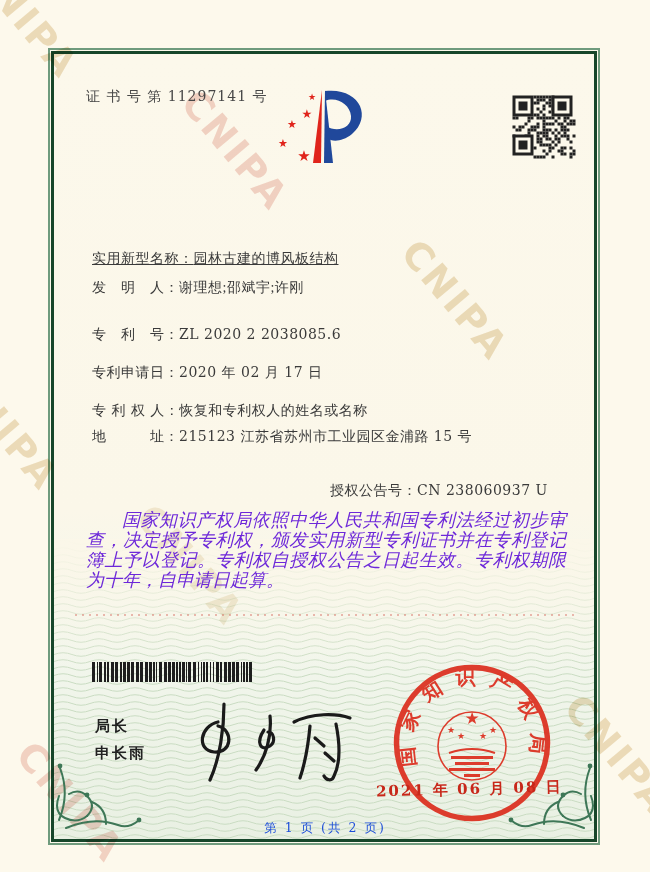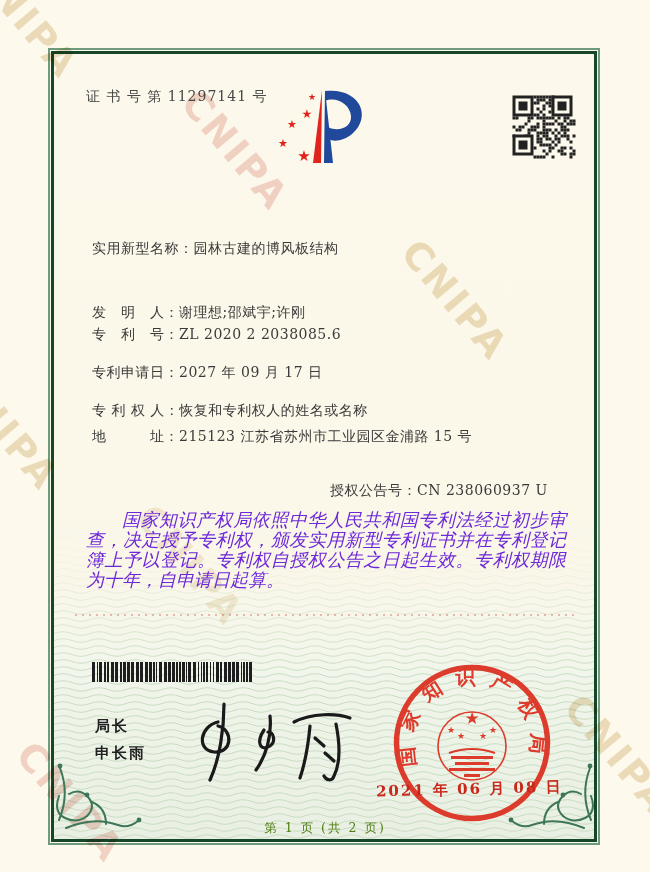--- a/index.html
+++ b/index.html
@@ -34,21 +34,21 @@
   .microline{position:absolute;left:75px;top:614px;width:500px;height:2px;z-index:4;opacity:.45;
          background:repeating-linear-gradient(90deg,rgba(205,70,58,.8) 0 2px,transparent 2px 7px);}
   .director{position:absolute;left:95px;z-index:5;font-family:"DejaVu Sans","Liberation Sans",sans-serif;
          font-weight:bold;font-size:15px;color:#222;letter-spacing:2px;}
   .signature{position:absolute;left:188px;top:698px;z-index:5;}
   .seal{position:absolute;left:387px;top:658px;z-index:5;opacity:.93;}
   .seal-date{position:absolute;left:376px;top:780px;width:185px;z-index:6;text-align:center;
          color:#c8271a;font-size:15px;font-weight:bold;letter-spacing:2px;white-space:nowrap;
          transform:rotate(-1.5deg);}
   .page-footer{position:absolute;left:0;right:0;top:820px;z-index:4;text-align:center;
-         font-size:12.5px;letter-spacing:2px;color:#4d7c0f;}
+         font-size:12.5px;letter-spacing:2px;color:#1d4ed8;}
   .qr{position:absolute;left:511px;top:94px;z-index:4;}
   .barcode{position:absolute;left:92px;top:662px;width:162px;height:20px;z-index:4;
          display:flex;align-items:stretch;}
   .barcode i{display:block;background:#1e1e1e;}
   .logo{position:absolute;left:278px;top:80px;z-index:4;}
 </style>
 </head>
 <body>
 
 <div class="page">
@@ -263,31 +263,31 @@
       <rect x="7.5" y="7.5" width="9" height="9" fill="#222"></rect>
       <rect x="40.5" y="1.5" width="21" height="21" fill="#222"></rect>
       <rect x="43.5" y="4.5" width="15" height="15" fill="#fdf9ec"></rect>
       <rect x="46.5" y="7.5" width="9" height="9" fill="#222"></rect>
       <rect x="1.5" y="40.5" width="21" height="21" fill="#222"></rect>
       <rect x="4.5" y="43.5" width="15" height="15" fill="#fdf9ec"></rect>
       <rect x="7.5" y="46.5" width="9" height="9" fill="#222"></rect>
     </svg>
 
 
-  <div class="row" style="top:240px;">
+  <div class="row" style="top:250px;text-decoration:underline;">
     <span class="lab">实用新型名称：</span><span class="val">园林古建的博风板结构</span>
   </div>
-  <div class="row" style="top:304px;">
+  <div class="row" style="top:279px;font-family:Liberation Serif, serif;">
     <span class="lab">发　明　人：</span><span class="val">谢理想;邵斌宇;许刚</span>
   </div>
   <div class="row" style="top:326px;">
     <span class="lab">专　利　号：</span><span class="val">ZL 2020 2 2038085.6</span>
   </div>
   <div class="row" style="top:364px;">
-    <span class="lab">专利申请日：</span><span class="val">2027 年 09 月 17 日</span>
+    <span class="lab">专利申请日：</span><span class="val">2020 年 02 月 17 日</span>
   </div>
   <div class="row" style="top:402px;">
     <span class="lab">专 利 权 人：</span><span class="val">恢复和专利权人的姓名或名称</span>
   </div>
   <div class="row" style="top:428px;">
     <span class="lab">地　　　址：</span><span class="val">215123 江苏省苏州市工业园区金浦路 15 号</span>
   </div>
 
   <div class="row" style="top:482px;left:330px;">
     <span class="lab">授权公告号：</span><span class="val">CN 238060937 U</span>

